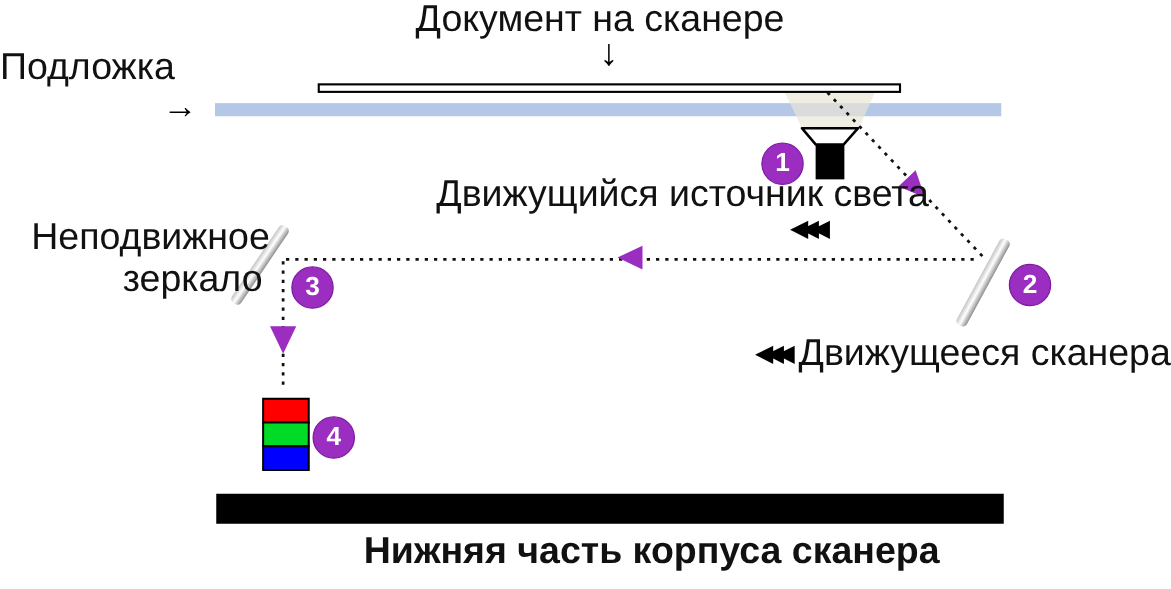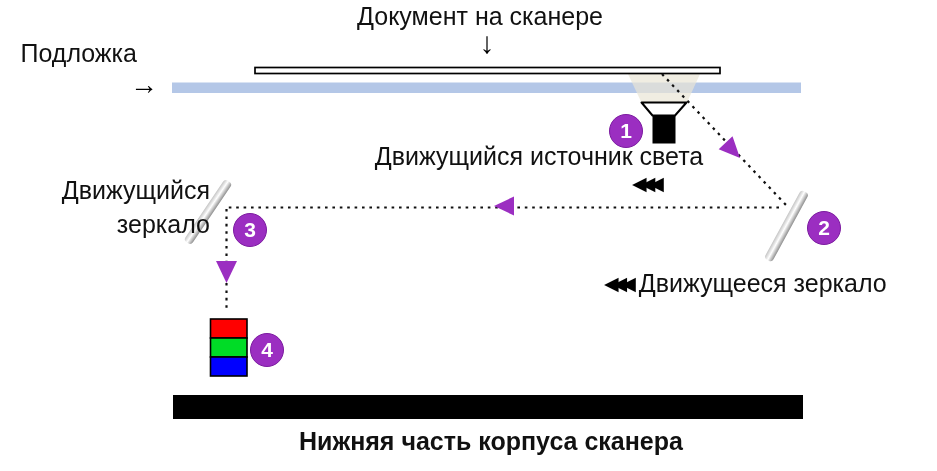--- a/index.html
+++ b/index.html
@@ -2,21 +2,21 @@
 <html><head>
 <meta charset="utf-8">
 <style>
   html,body { margin:0; padding:0; background:#fff; }
   .stage {
     position:relative; width:937px; height:471px; background:#ffffff;
     font-family:"Liberation Sans","DejaVu Sans",sans-serif; color:#111;
     overflow:hidden;
   }
   .layer { position:absolute; left:0; top:0; width:937px; height:471px; }
-  .lbl { position:absolute; font-size:25px; line-height:30px; color:#111; white-space:nowrap; }
+  .lbl { position:absolute; font-size:30px; line-height:30px; color:#111; white-space:nowrap; }
   .center { text-align:center; }
   .right  { text-align:right; }
   .dotted { stroke:#111; stroke-width:2.2; stroke-dasharray:2.6 4.8; fill:none; }
   .marker {
     position:absolute; width:34px; height:34px; border-radius:50%;
     background:#9B2EC1; border:1px solid #7c1ba0; box-sizing:border-box;
     color:#fff; font-size:21px; font-weight:bold;
     display:flex; align-items:center; justify-content:center;
   }
   .arrows {
@@ -76,27 +76,27 @@
     <span class="stack-line">Подложка</span>
   </div>
 
   <div class="glyph" style="left:127px; top:69px; width:34px; font-size:28px; line-height:32px; text-align:center;">→</div>
 
   <div class="lbl center" style="left:349px; top:141px; width:380px;">Движущийся источник света</div>
 
   <div class="arrows" style="position:absolute; left:617px; top:172px; width:56px; text-align:center;">◀◀◀</div>
 
   <div class="lbl center" style="left:25px; top:173px; width:185px; line-height:34px;">
-    <span class="stack-line">Движущийся</span>
+    <span class="stack-line">Неподвижное</span>
     <span class="stack-line">зеркало</span>
   </div>
 
   <div class="mm-row">
     <span class="arrows">◀◀◀</span>
-    <span class="lbl" style="position:static;">Движущееся зеркало</span>
+    <span class="lbl" style="position:static;">Движущееся сканера</span>
   </div>
 
 
   <div class="lbl center" style="left:291px; top:426px; width:400px;font-weight:bold;">Нижняя часть корпуса сканера</div>
 
   <div class="marker" style="left:609px; top:114px;">1</div>
   <div class="marker" style="left:807px; top:211px;">2</div>
   <div class="marker" style="left:233px; top:213px;">3</div>
   <div class="marker" style="left:250px; top:333px;">4</div>
 

